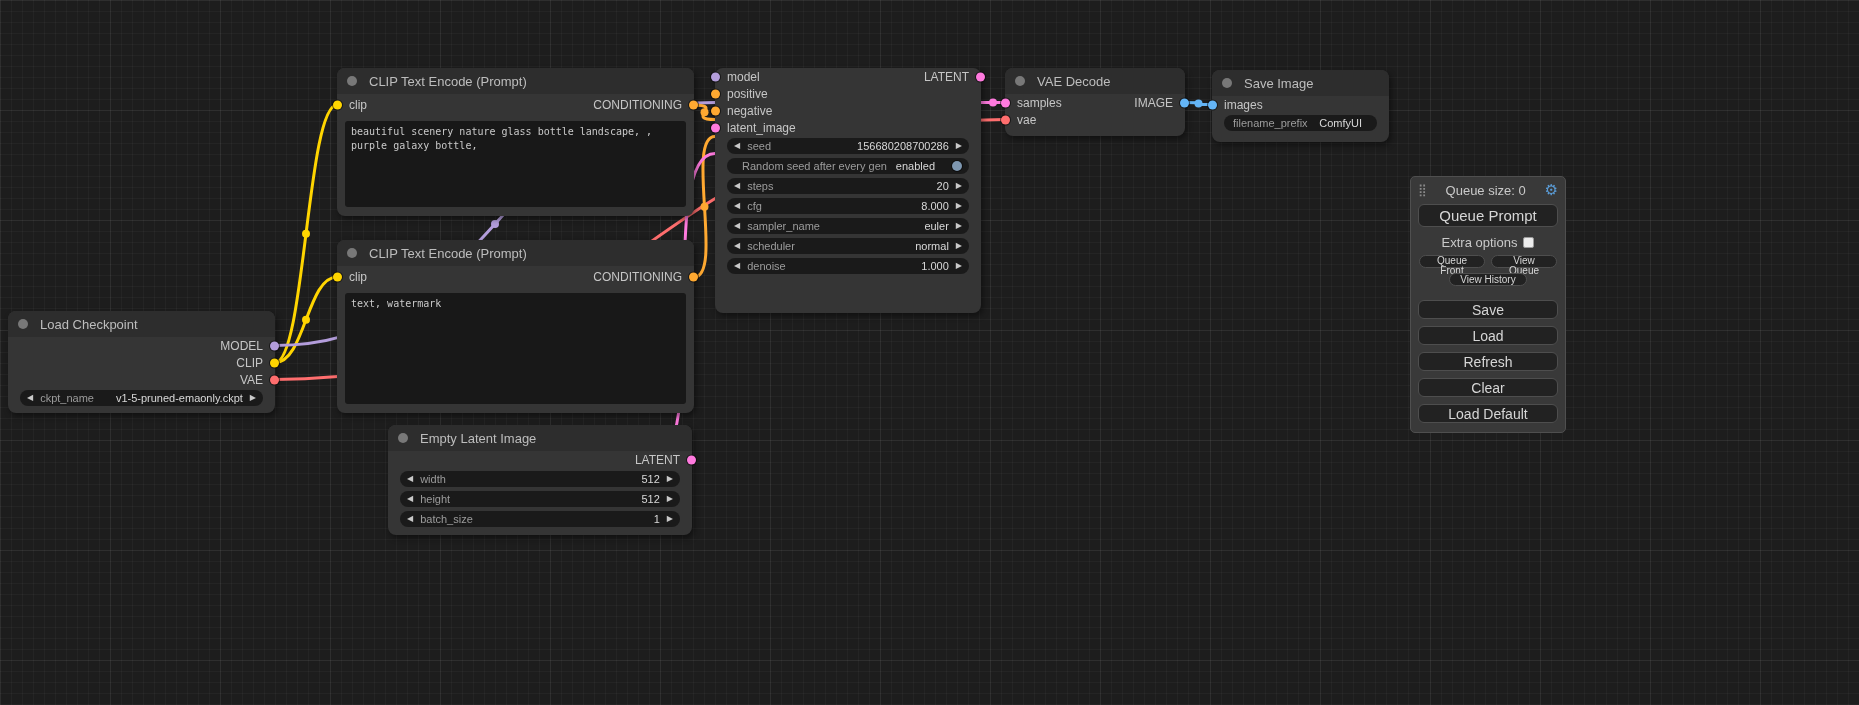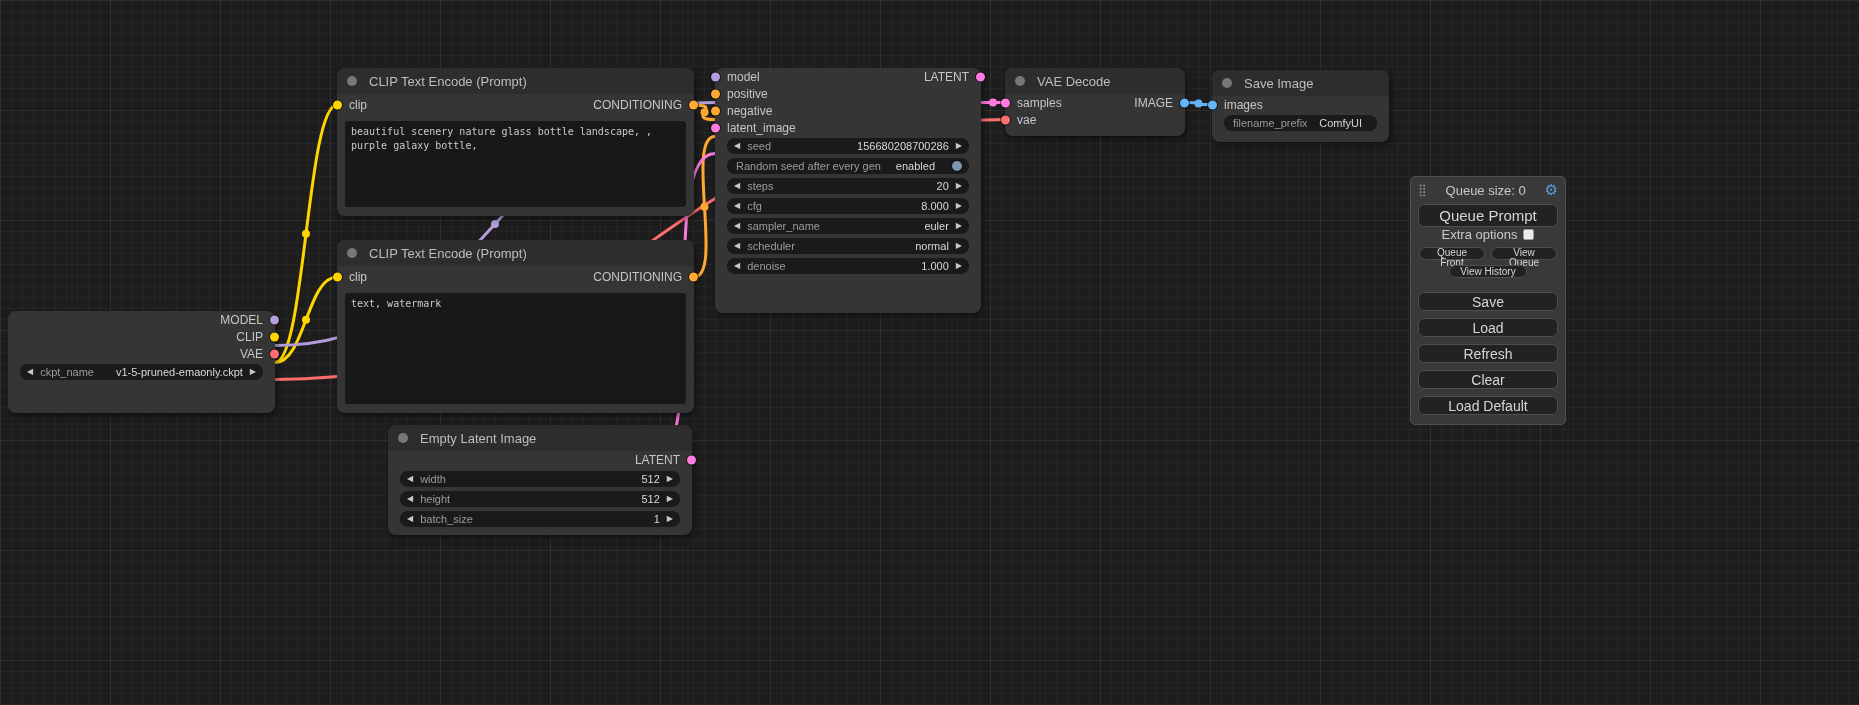--- a/index.html
+++ b/index.html
@@ -47,21 +47,21 @@
   .qheader{display:flex;align-items:center;padding:4px 7px 1px;color:#c9c9c9;font-size:13px}
   .qdrag{color:#8a8a8a;font-size:12px;cursor:grab}
   .qsize{flex:1;text-align:center}
   .qgear{font-size:15px;cursor:pointer}
   .qbtn{display:block;appearance:none;background:#222;border:1px solid #4e4e4e;border-radius:6px;
         color:#d6d6d6;font-family:inherit;text-align:center;cursor:pointer}
   .qbtn.big{width:140px;height:23px;margin:4px auto 0;font-size:15px}
   .qbtn.med{width:140px;height:19px;margin:7px auto 0;font-size:14px;line-height:16px}
   .qbtn.med.gap{margin-top:14px}
   .qbtn.small{height:13px;font-size:10px;line-height:10px;border-radius:7px;padding:0 6px}
-  .qextra{display:flex;align-items:center;justify-content:center;gap:6px;
+  .qextra{display:flex;align-items:center;justify-content:center;gap:6px;margin-top:8px;
           color:#c9c9c9;font-size:13px}
   .qcheck{width:11px;height:11px;background:#ececec;border:1px solid #9a9a9a;border-radius:2px;cursor:pointer}
   .qrow{display:flex;justify-content:center;gap:6px;margin-top:5px;padding:0 8px}
   .qrow .qbtn.small{flex:1}
   .qrow.center .qbtn.small{flex:0 0 auto;width:78px}
 </style>
 </head>
 <body>
 
 <div class="canvas">
@@ -82,20 +82,24 @@
     <circle cx="495" cy="224" r="4" fill="#B39DDB"></circle>
     <circle cx="640" cy="249.5" r="4" fill="#FF6E6E"></circle>
     <circle cx="704.5" cy="112.3" r="4" fill="#FFA931"></circle>
     <circle cx="704.5" cy="206.8" r="4" fill="#FFA931"></circle>
     <circle cx="683.5" cy="306.8" r="4" fill="#FF7ADE"></circle>
     <circle cx="993" cy="102.5" r="4" fill="#FF7ADE"></circle>
     <circle cx="1198.5" cy="103.5" r="4" fill="#64B5F6"></circle>
   </svg>
 
   <div class="node" style="left:8px;top:311px;width:267px;height:102px">
+    <div class="ntitle">
+      <span class="tdot"></span>
+      <span>Load Checkpoint</span>
+    </div>
     <div class="srow right">
       <span>MODEL</span>
       <span class="pdot out" style="background: rgb(179, 157, 219);"></span>
     </div>
     <div class="srow right">
       <span>CLIP</span>
       <span class="pdot out" style="background: rgb(255, 213, 0);"></span>
     </div>
     <div class="srow right">
       <span>VAE</span>
@@ -185,21 +189,21 @@
       <span class="pdot in" style="background: rgb(255, 122, 222);"></span>
       <span>latent_image</span>
     </div>
     <div class="widget">
       <span class="arrow">◀</span>
       <span class="wlabel">seed</span>
       <span class="wvalue">156680208700286</span>
       <span class="arrow">▶</span>
     </div>
     <div class="widget">
-      <span class="wlabel" style="margin-left:2px">Random seed after every gen</span>
+      <span class="wlabel" style="margin-left:8px">Random seed after every gen</span>
       <span class="wvalue" style="margin-right:17px">enabled</span>
       <span class="toggle" style="background: rgb(126, 151, 176);"></span>
     </div>
     <div class="widget">
       <span class="arrow">◀</span>
       <span class="wlabel">steps</span>
       <span class="wvalue">20</span>
       <span class="arrow">▶</span>
     </div>
     <div class="widget">

